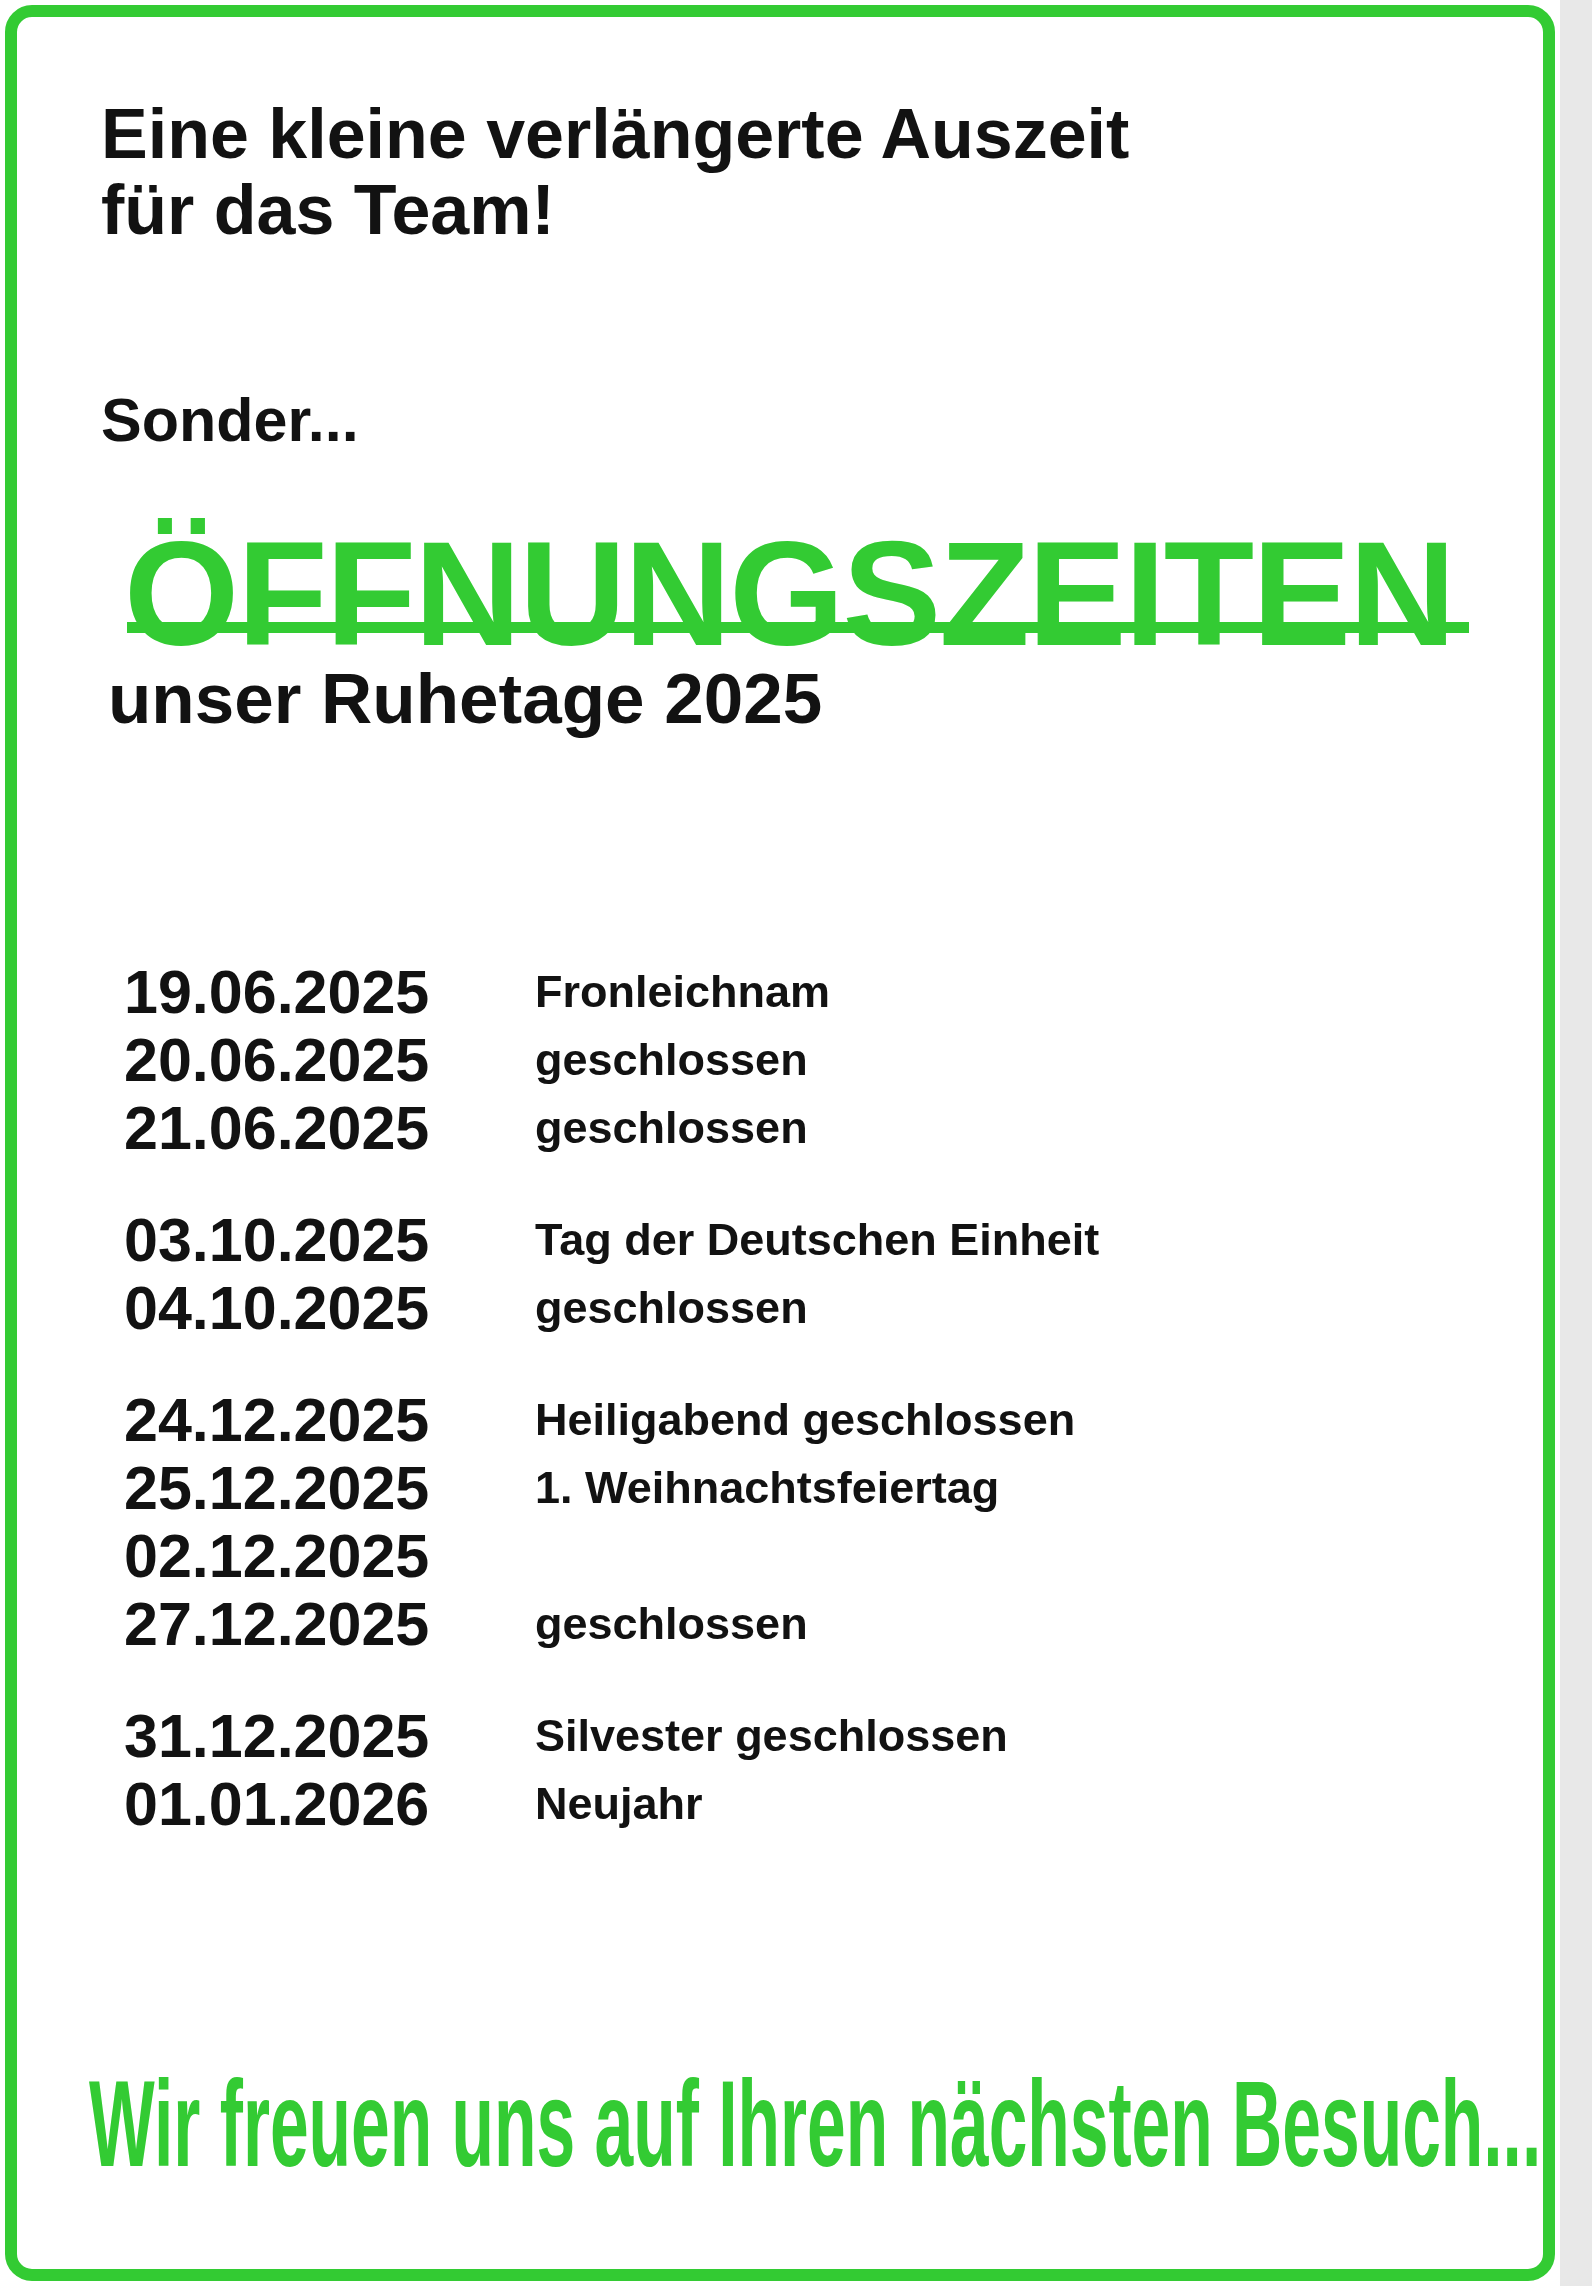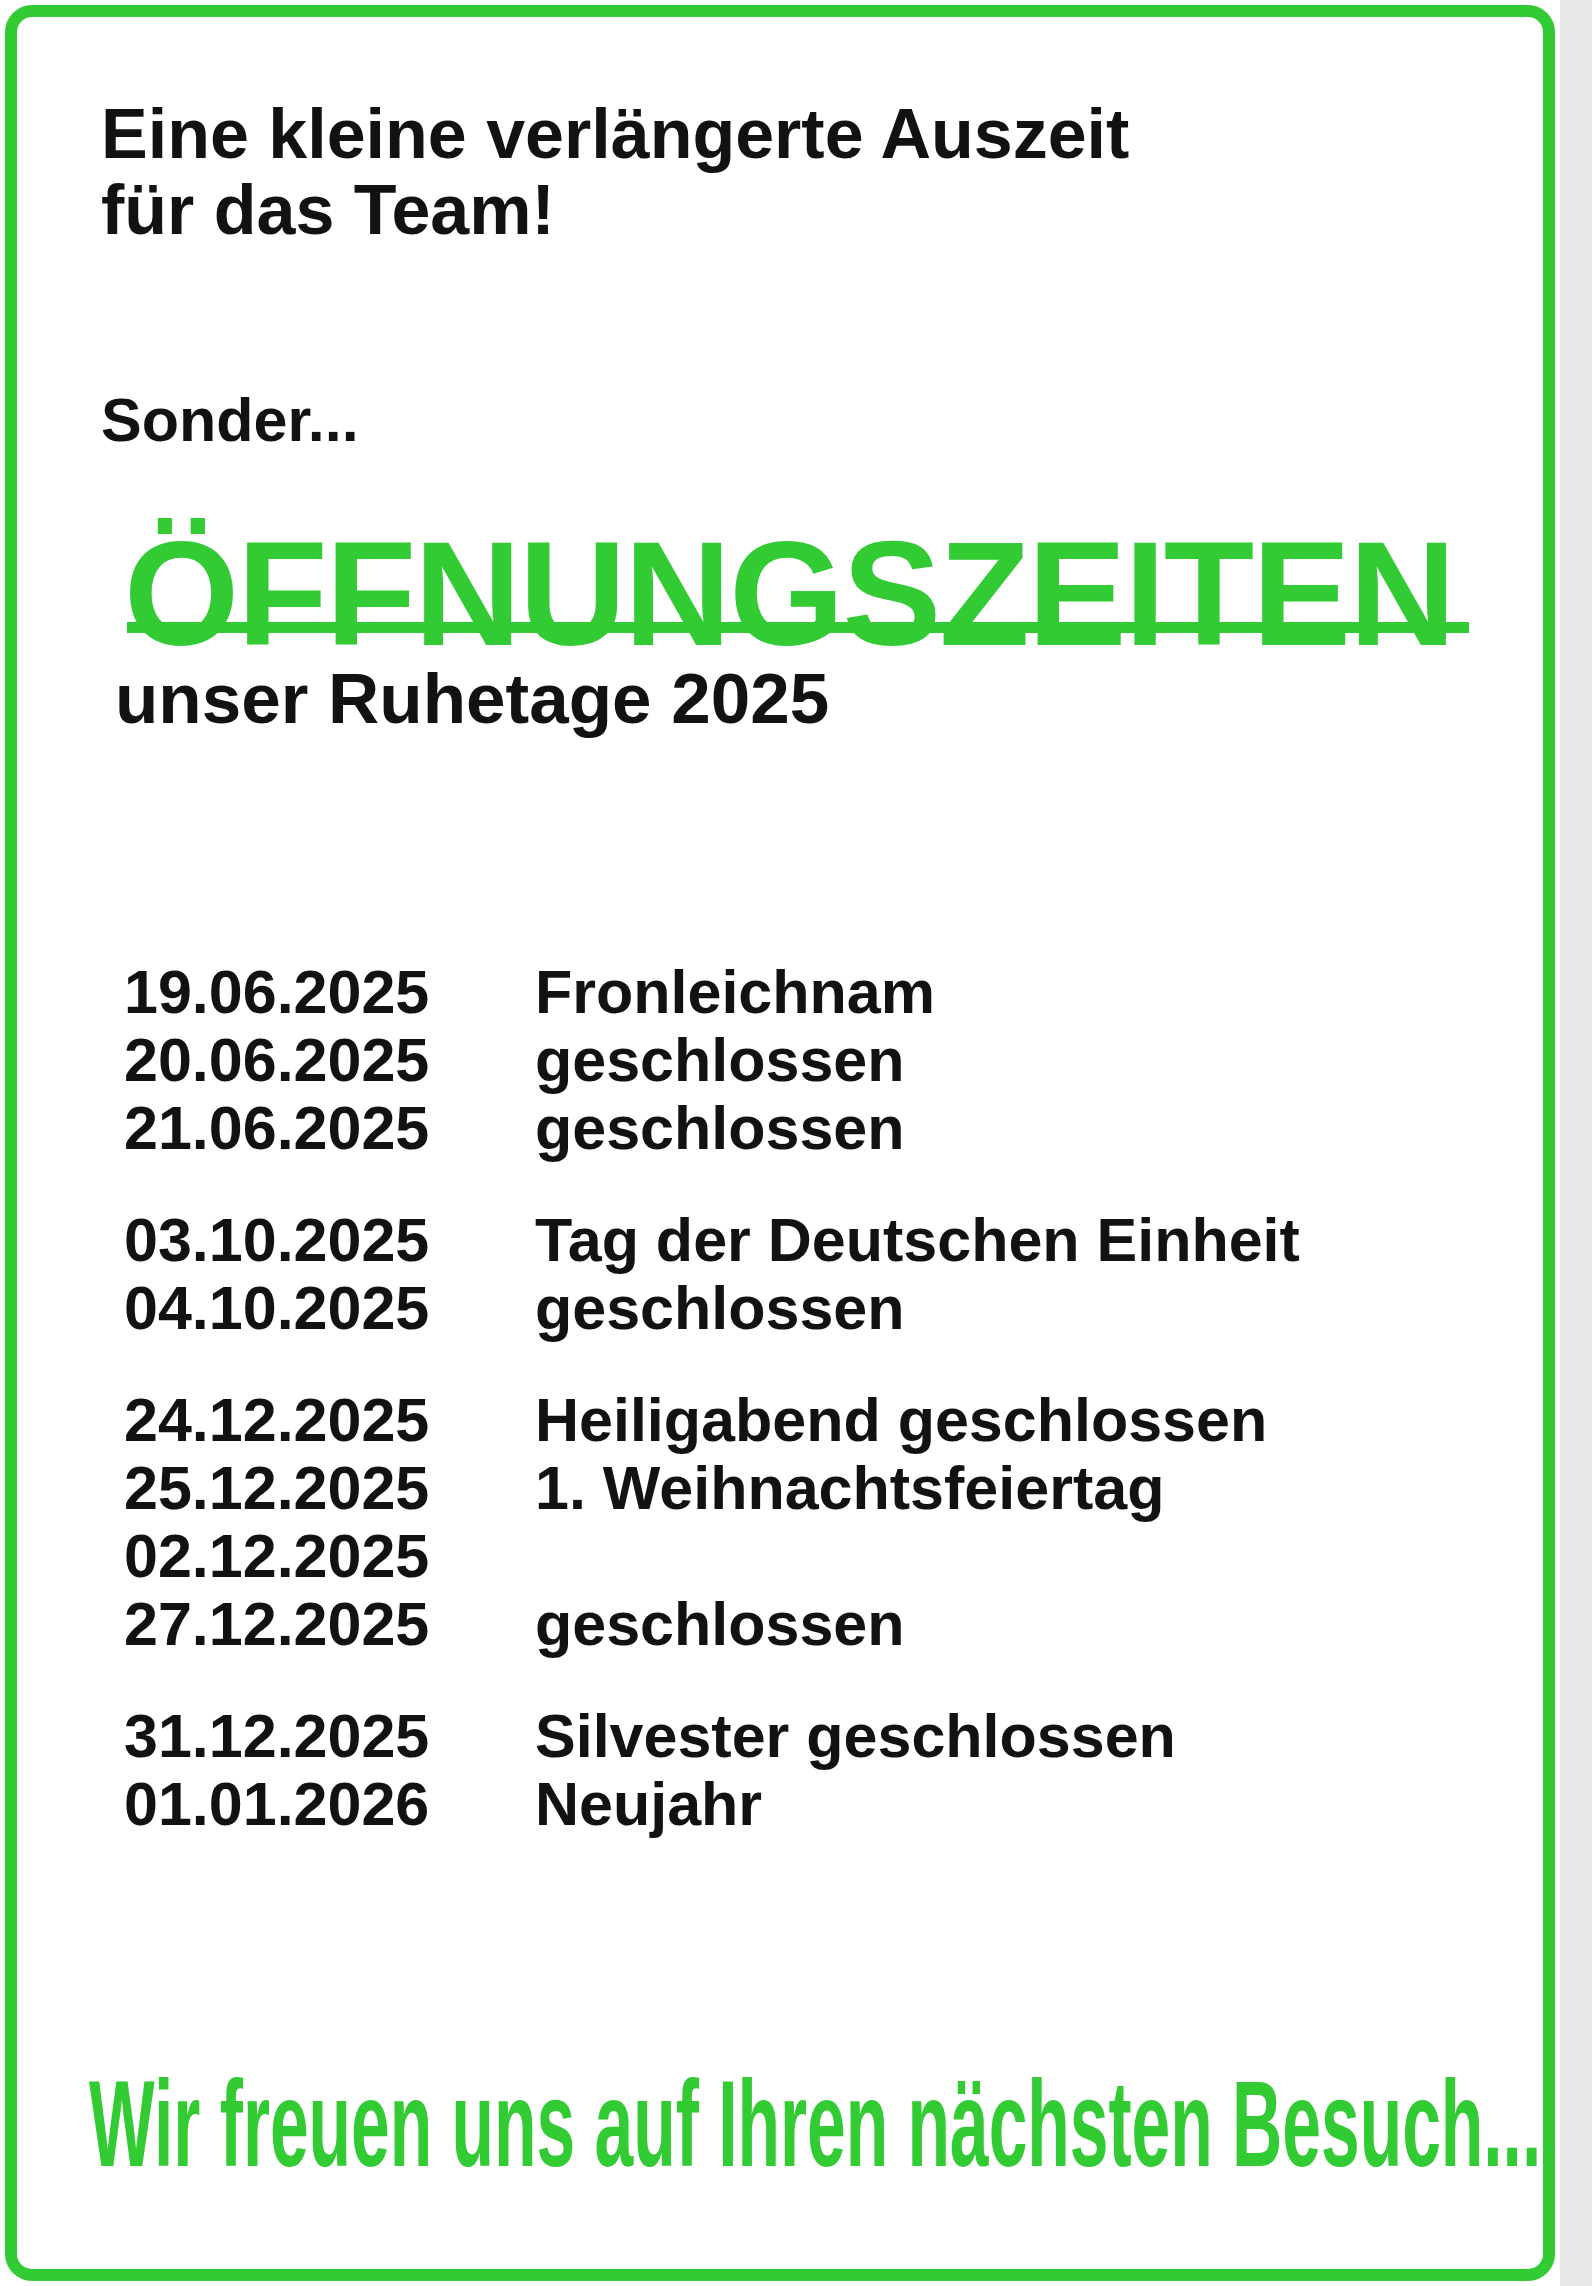--- a/index.html
+++ b/index.html
@@ -28,32 +28,32 @@
   .main-title {
     position:absolute; left:124px; top:520px;
     font-size:148px; font-weight:bold; color:var(--accent);
     line-height:148px; letter-spacing:-1.9px; white-space:nowrap;
   }
   .title-underline {
     position:absolute; left:127px; top:622px;
     width:1342px; height:10.5px; background:var(--accent);
   }
   .subtitle {
-    position:absolute; left:115px; top:661px;
+    position:absolute; left:108px; top:661px;
     font-size:71px; font-weight:bold; color:var(--text);
     line-height:76px; white-space:nowrap;
   }
   .closure-list { position:absolute; left:124px; top:929px; }
   .closure-group { margin-bottom:44px;margin-top:29px; }
   .closure-row { display:flex; line-height:68px; white-space:nowrap; }
   .closure-date {
     width:411px; flex:0 0 411px;
     font-size:61px; font-weight:bold; color:var(--text);
   }
-  .closure-label { font-size:61px; font-weight:bold; color:var(--text); }
+  .closure-label { font-size:45px; font-weight:bold; color:var(--text); }
   .footer {
     position:absolute; left:89px; top:2057px;
     font-size:122px; font-weight:bold; color:var(--accent);
     line-height:134px; white-space:nowrap;
     transform:scaleX(0.57); transform-origin:0 0;
   }
 </style>
 </head>
 <body>
 

